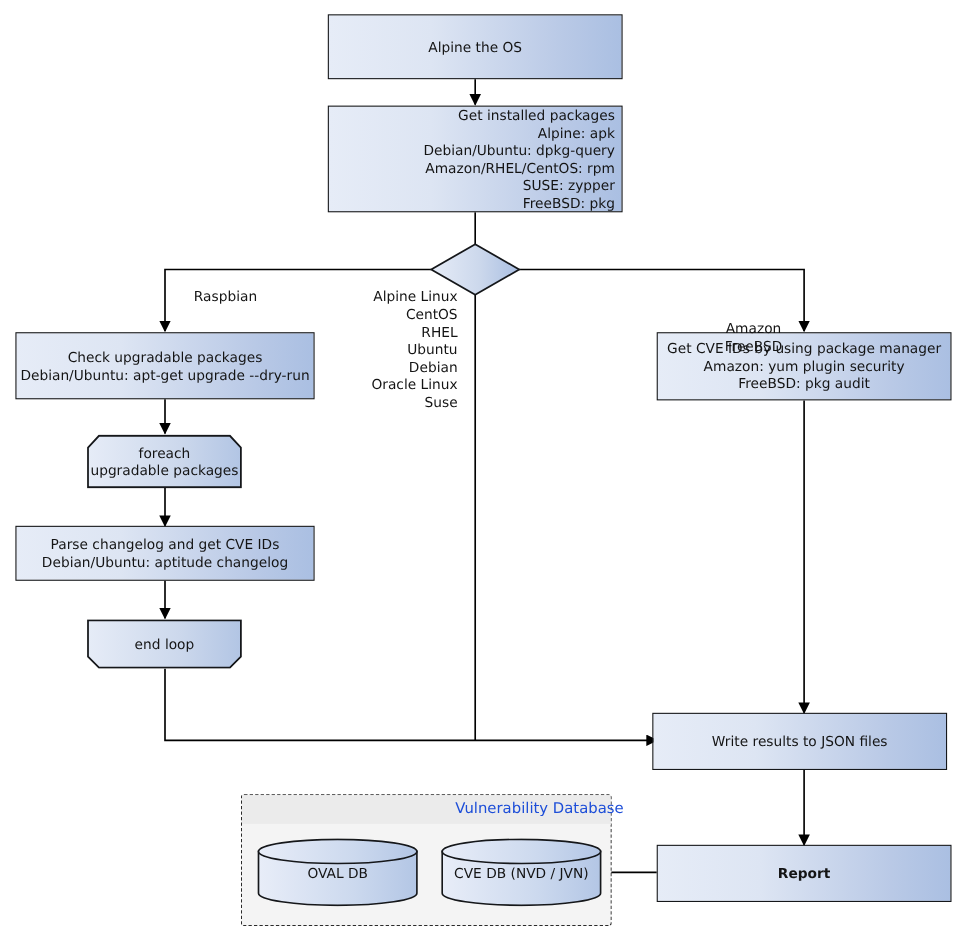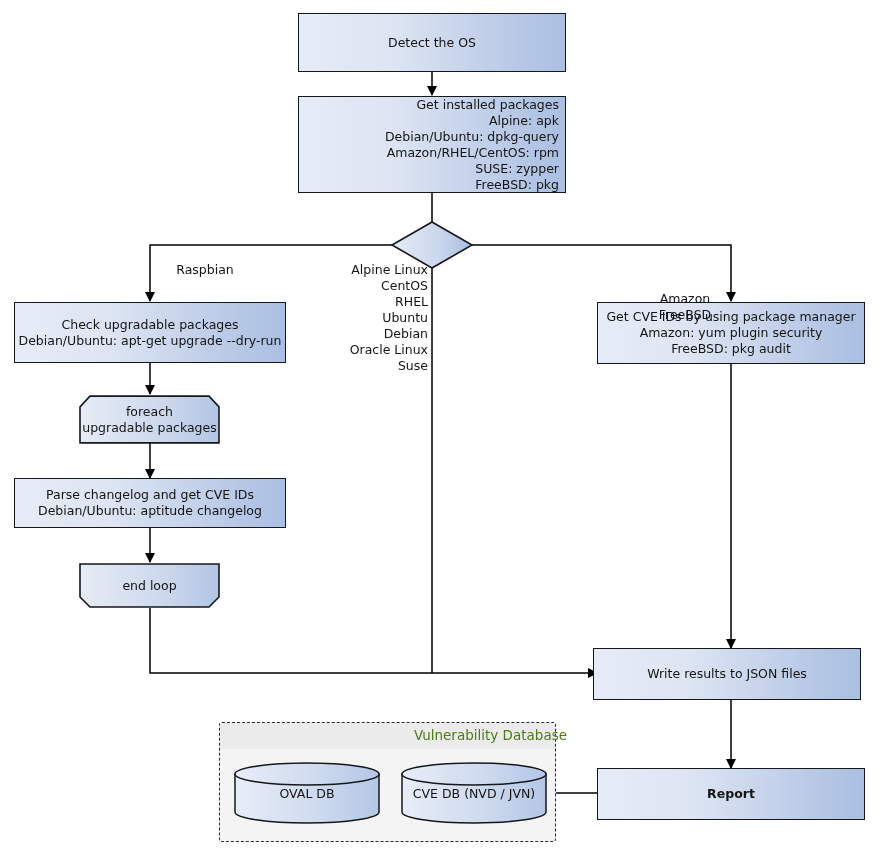--- a/index.html
+++ b/index.html
@@ -97,21 +97,21 @@
     height: 26px;
     background: #ebebeb;
     border-bottom: 1px solid #f4f4f4;
   }
   .group-title {
     position: absolute;
     right: 2px;
     top: 4px;
     font-size: 13.5px;
     line-height: 18px;
-    color: #4d7c0f;
+    color: #1d4ed8;
     white-space: nowrap;
   }
   .cyl {
     position: absolute;
     text-decoration: underline;
   }
   .cyl .cyl-label {
     position: absolute;
     left: 0;
     right: 0;
@@ -157,21 +157,21 @@
 
       <path d="M 731 364 L 731 648" marker-end="url(#arrow)"></path>
 
       <path d="M 731 700 L 731 768" marker-end="url(#arrow)"></path>
 
       <path d="M 555 793 L 597 793"></path>
     </g>
   </svg>
 
   <div class="node" style="left:298px; top:13px; width:268px; height:59px;">
-    <span class="lbl">Detect the OS</span>
+    <span class="lbl">Alpine the OS</span>
   </div>
 
   <div class="node rtext" style="left:298px; top:96px; width:268px; height:97px;">
     <span class="lbl">Get installed packages
 Alpine: apk
 Debian/Ubuntu: dpkg-query
 Amazon/RHEL/CentOS: rpm
 SUSE: zypper
 FreeBSD: pkg</span>
   </div>
@@ -237,21 +237,21 @@
   <div class="node" style="left:593px; top:648px; width:268px; height:52px;">
     <span class="lbl">Write results to JSON files</span>
   </div>
 
   <div class="node" style="left:597px; top:768px; width:268px; height:52px;font-weight:bold;">
     <span class="lbl">Report</span>
   </div>
 
   <div class="freelabel center" style="left:160px; top:262px; width:90px;">Raspbian</div>
 
-  <div class="freelabel right" style="left:300px; top:262px; width:128px;">Alpine Linux
+  <div class="freelabel right" style="left:288px; top:262px; width:128px;">Alpine Linux
 CentOS
 RHEL
 Ubuntu
 Debian
 Oracle Linux
 Suse</div>
 
   <div class="freelabel center" style="left:645px; top:243px; width:80px;margin-top:48px;">Amazon
 FreeBSD</div>
 

